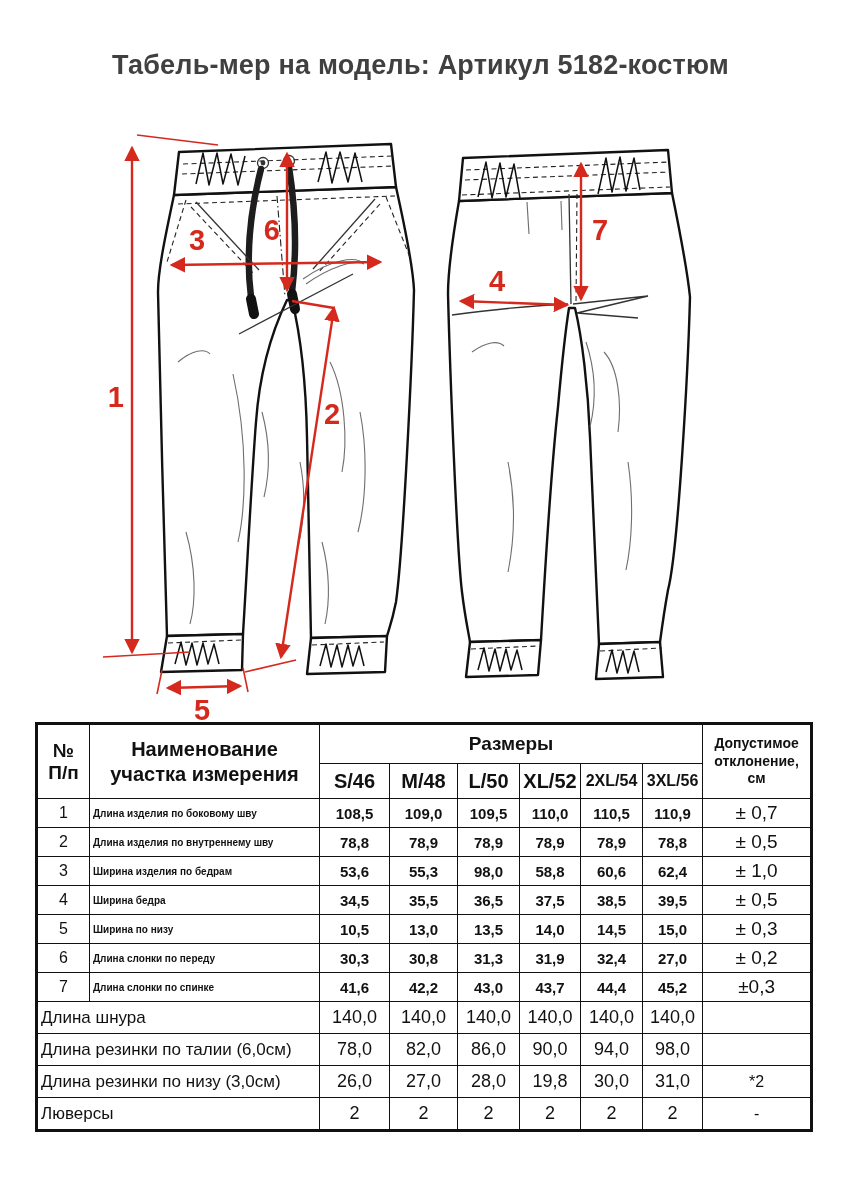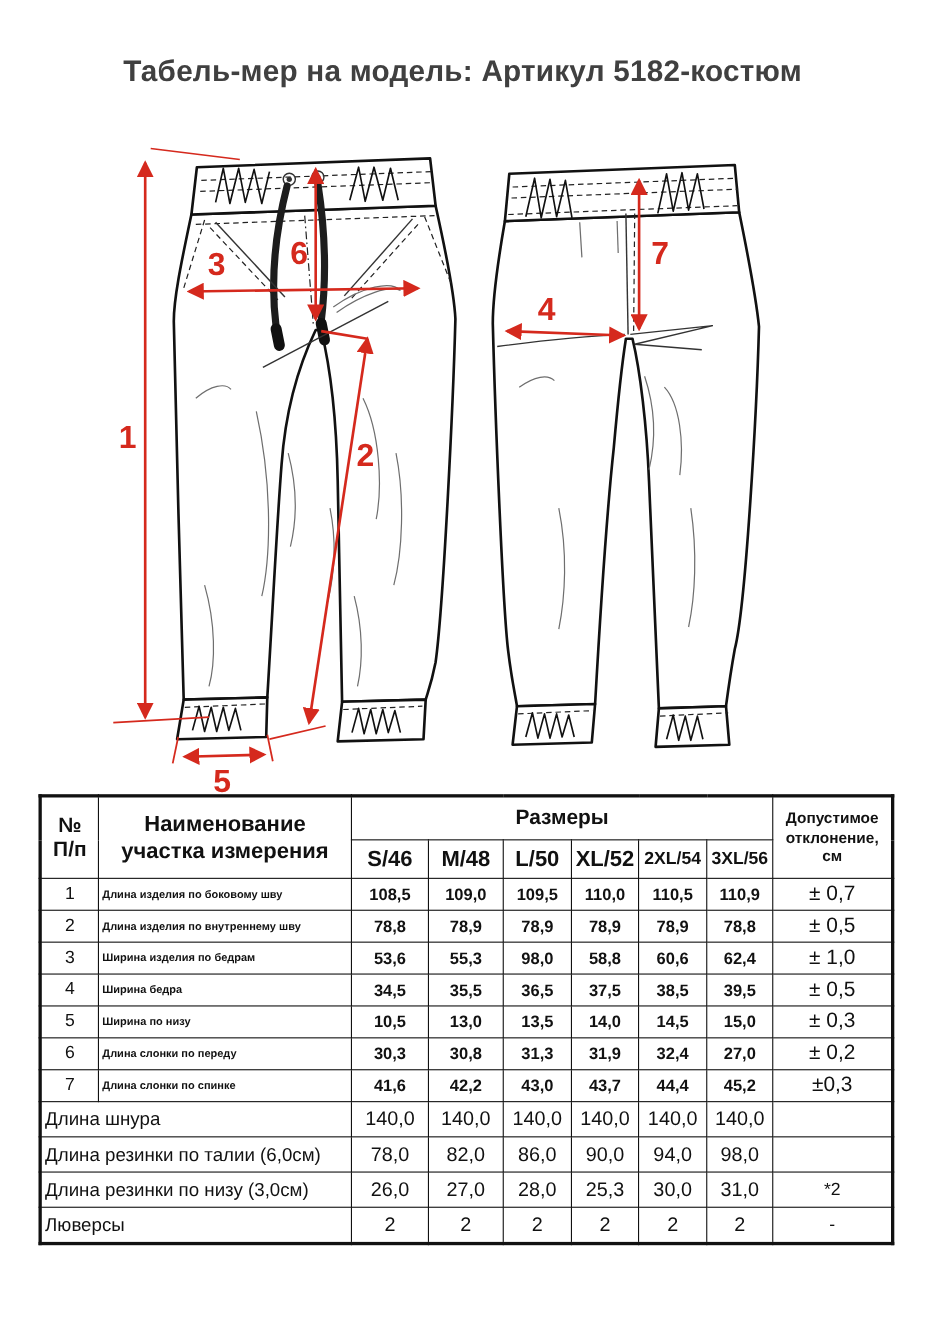--- a/index.html
+++ b/index.html
@@ -325,21 +325,21 @@
           <td class="cell-val">90,0</td>
           <td class="cell-val">94,0</td>
           <td class="cell-val">98,0</td>
           <td class="cell-tol"></td>
         </tr>
         <tr class="extra">
           <td class="cell-name" colspan="2">Длина резинки по низу (3,0см)</td>
           <td class="cell-val">26,0</td>
           <td class="cell-val">27,0</td>
           <td class="cell-val">28,0</td>
-          <td class="cell-val">25,3</td>
+          <td class="cell-val">19,8</td>
           <td class="cell-val">30,0</td>
           <td class="cell-val">31,0</td>
           <td class="cell-tol">*2</td>
         </tr>
         <tr class="extra">
           <td class="cell-name" colspan="2">Люверсы</td>
           <td class="cell-val">2</td>
           <td class="cell-val">2</td>
           <td class="cell-val">2</td>
           <td class="cell-val">2</td>

